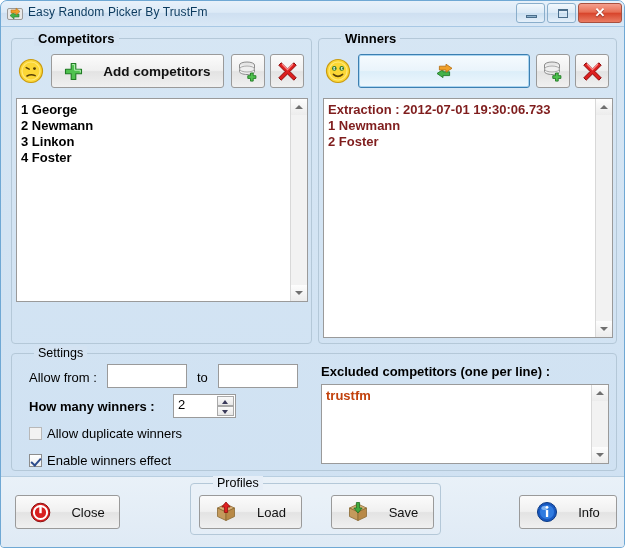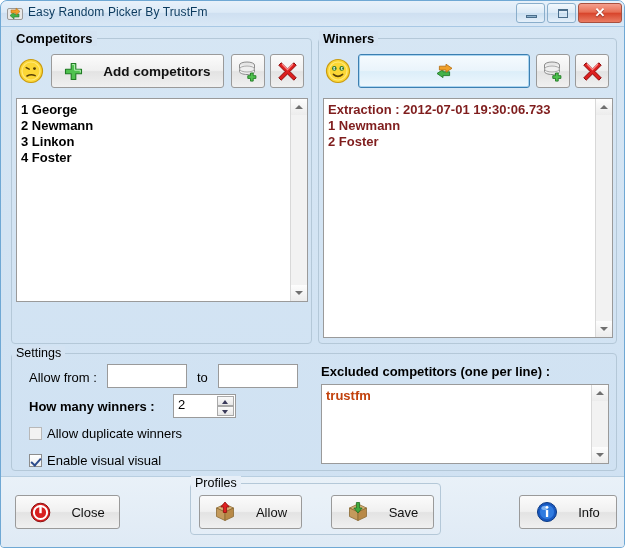--- a/index.html
+++ b/index.html
@@ -92,21 +92,21 @@
 
   
   .groupbox {
     position: absolute;
     border: 1px solid #b4c8d8;
     border-radius: 4px;
     box-sizing: border-box;
   }
   .groupbox > .gb-title {
     position: absolute;
-    top: -8px; left: 0;
+    top: -8px; left: 22px;
     padding: 0 4px;
     background: #d4e3f2;
     font-size: 12.5px;
     white-space: nowrap;
   }
   .gb-title.bold { font-weight: bold; font-size: 13px; }
 
   
   .btn {
     background: linear-gradient(to bottom, #fbfbfb 0%, #f0f0f0 48%, #e3e3e3 52%, #f0f0f0 100%);
@@ -434,21 +434,21 @@
     </div>
   </div>
 
   <div class="checkrow" style="left:28px; top:425px;">
     <span class="chk disabled"></span>
     <span>Allow duplicate winners</span>
   </div>
 
   <div class="checkrow" style="left:28px; top:452px;">
     <span class="chk checked"></span>
-    <span>Enable visual visual</span>
+    <span>Enable winners effect</span>
   </div>
 
   <div class="lbl bold" style="left:320px; top:363px; font-size:13px;">Excluded competitors (one per line) :</div>
   <div class="listbox" style="left:320px; top:383px; width:288px; height:80px;">
     <div class="content red">trustfm</div>
     <div class="vscroll">
       <div class="arrow up">
           <i></i>
         </div>
       <div class="arrow down">
@@ -476,21 +476,21 @@
 
   <div class="btn" style="left:198px; top:494px; width:103px; height:34px; font-size:13px;">
     <span>
       <svg width="22" height="22" viewBox="0 0 22 22">
         <path d="M2.5 7 L11 3 L19.5 7 L11 11 Z" fill="#d9b377" stroke="#8a6a33" stroke-width="0.8"></path>
         <path d="M2.5 7 V15.5 L11 19.5 V11 Z" fill="#c49a5c" stroke="#8a6a33" stroke-width="0.8"></path>
         <path d="M19.5 7 V15.5 L11 19.5 V11 Z" fill="#b88947" stroke="#8a6a33" stroke-width="0.8"></path>
         <path d="M11 1 L15.2 6 H12.6 V11.5 H9.4 V6 H6.8 Z" fill="#e02020" stroke="#8e0f0f" stroke-width="0.8" stroke-linejoin="round"></path>
       </svg>
     </span>
-    <span>Allow</span>
+    <span>Load</span>
   </div>
 
   <div class="btn" style="left:330px; top:494px; width:103px; height:34px; font-size:13px;">
     <span>
       <svg width="22" height="22" viewBox="0 0 22 22">
         <path d="M2.5 7 L11 3 L19.5 7 L11 11 Z" fill="#d9b377" stroke="#8a6a33" stroke-width="0.8"></path>
         <path d="M2.5 7 V15.5 L11 19.5 V11 Z" fill="#c49a5c" stroke="#8a6a33" stroke-width="0.8"></path>
         <path d="M19.5 7 V15.5 L11 19.5 V11 Z" fill="#b88947" stroke="#8a6a33" stroke-width="0.8"></path>
         <path d="M11 12 L6.8 7 H9.4 V1.5 H12.6 V7 H15.2 Z" fill="#3faa3f" stroke="#1f6b1f" stroke-width="0.8" stroke-linejoin="round"></path>
       </svg>

